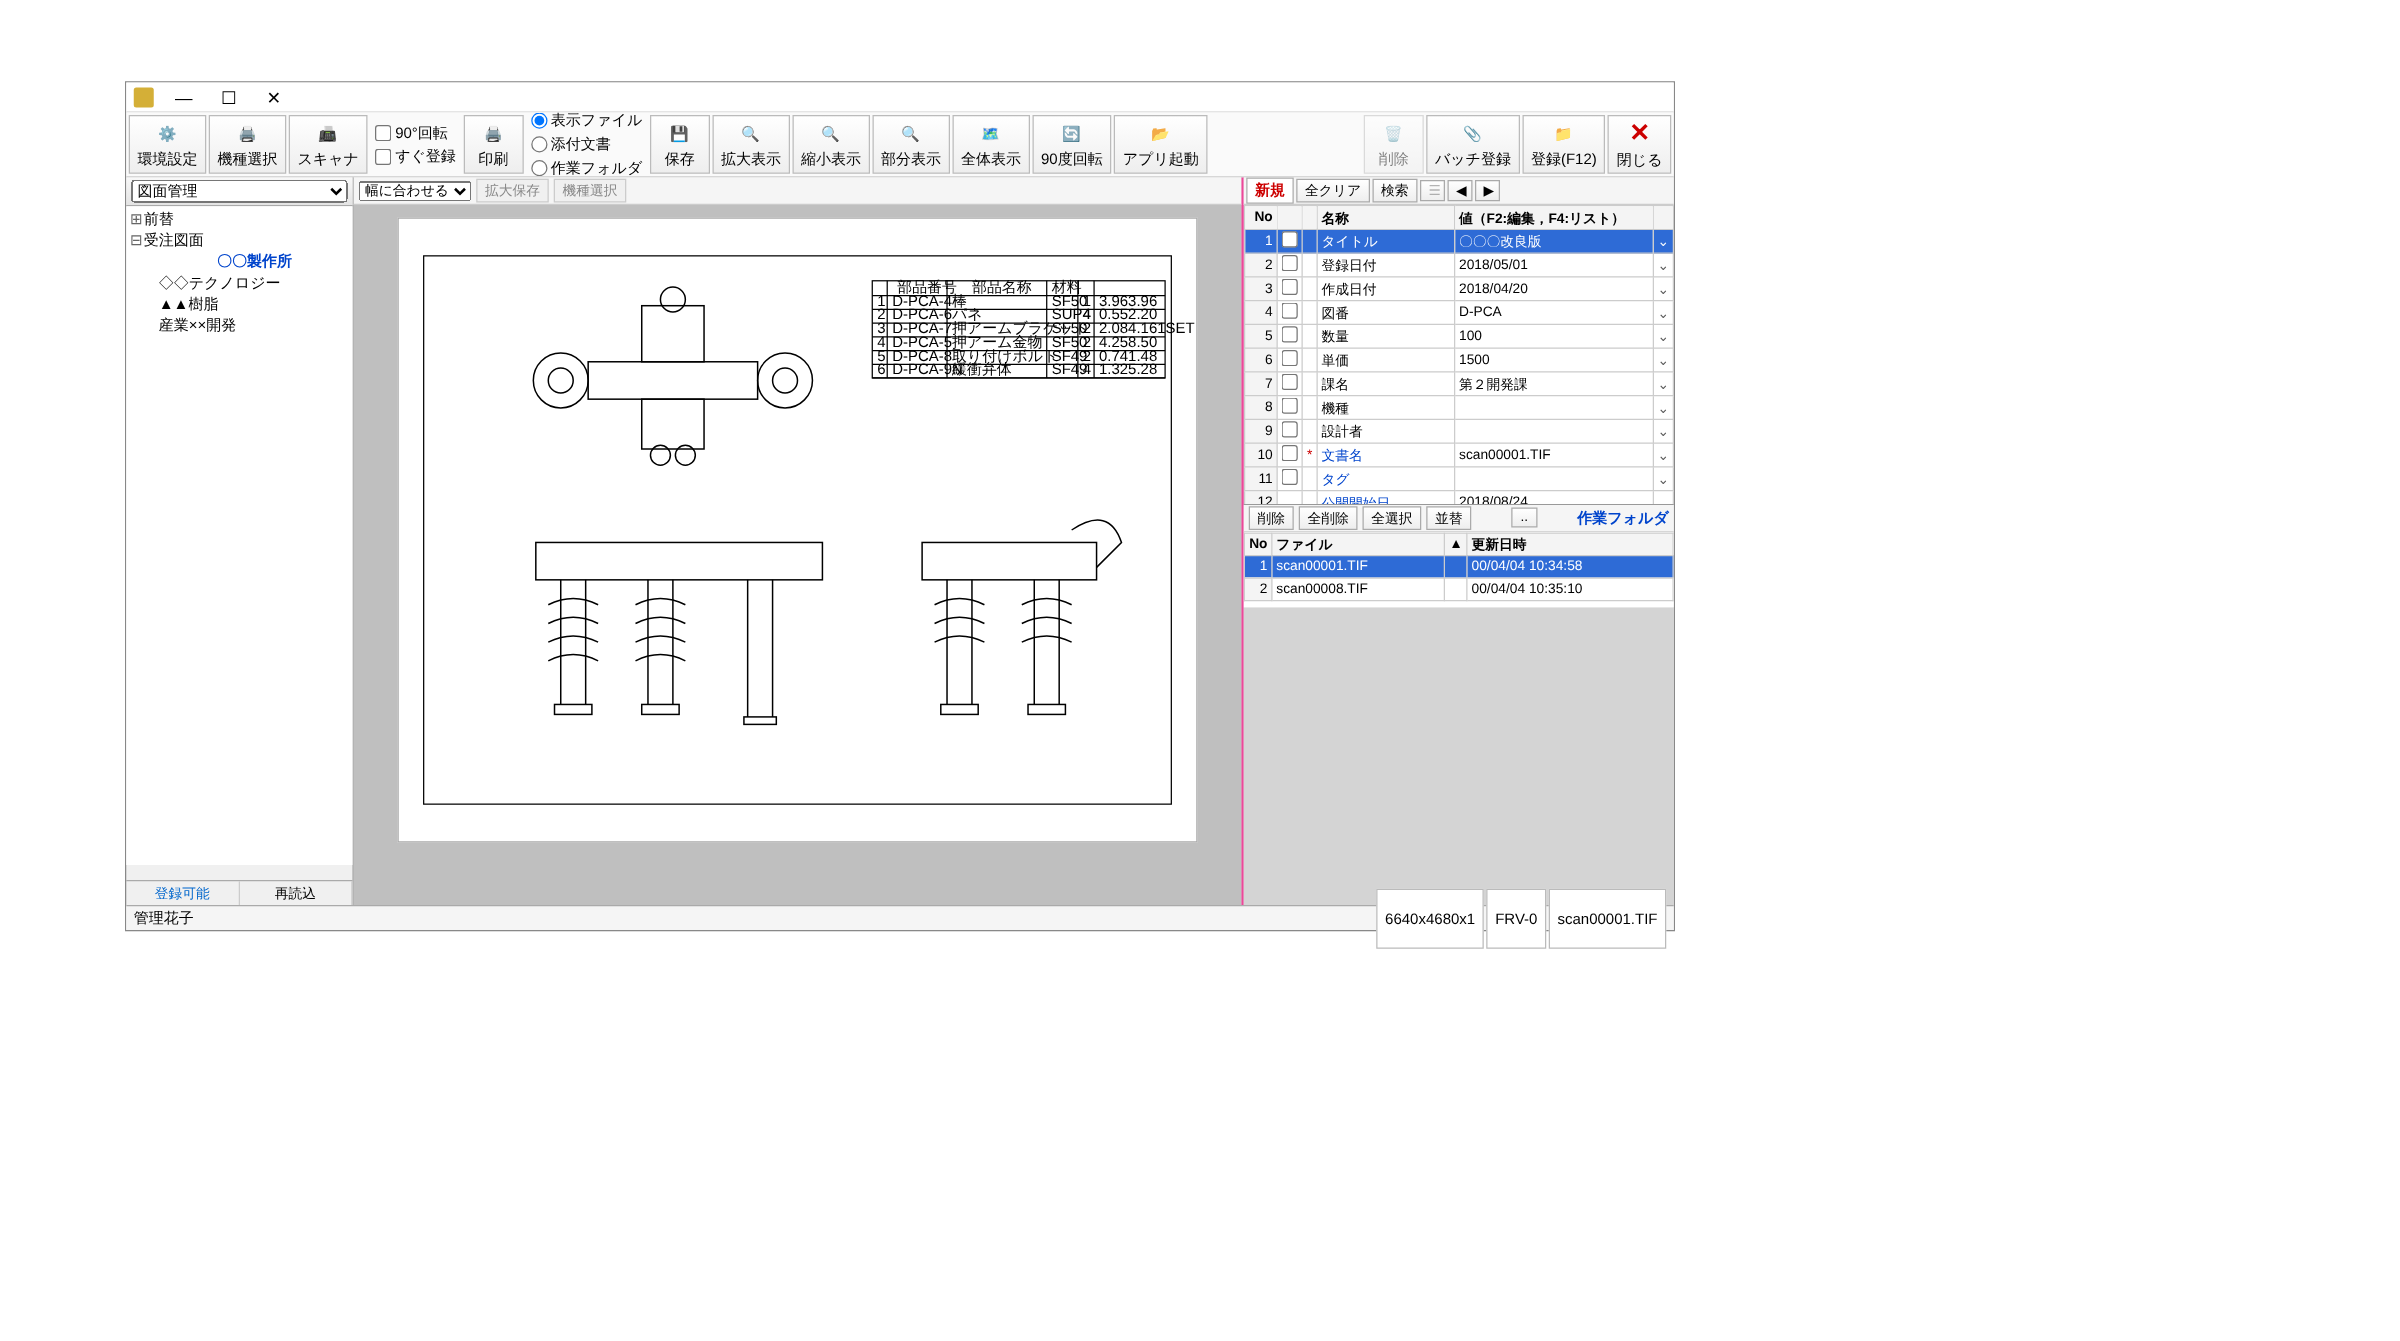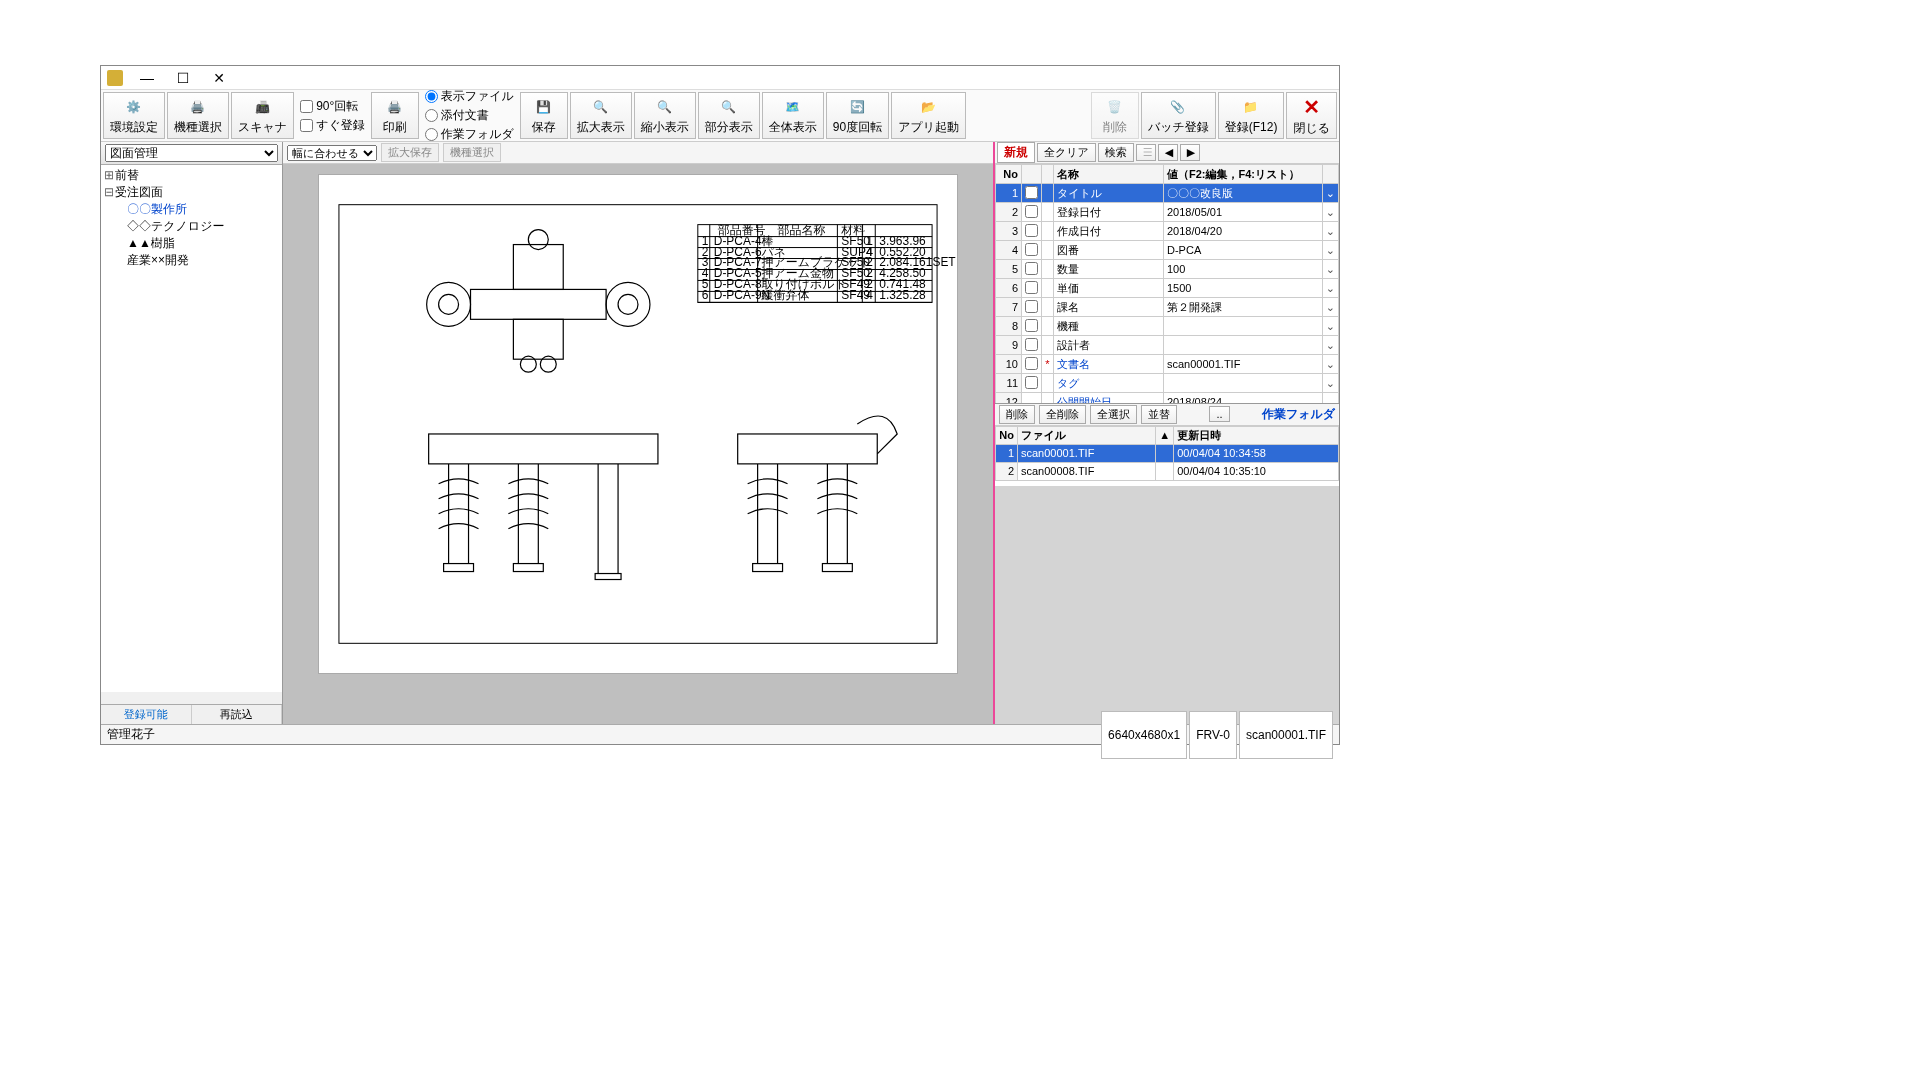--- a/index.html
+++ b/index.html
@@ -15,21 +15,21 @@
 .tgroup { display: flex; flex-direction: column; justify-content: center; padding: 0 4px; gap: 2px; font-size: 11px; }
 .tgroup label { display: flex; align-items: center; gap: 3px; white-space: nowrap; }
 .spacer { flex: 1; }
 .subbar { height: 20px; display: flex; align-items: center; padding: 0 6px; gap: 8px; font-size: 11px; border-bottom: 1px solid #ccc; background: #f5f5f5; }
 .main { flex: 1; display: flex; min-height: 0; }
 .left { width: 182px; display: flex; flex-direction: column; border-right: 1px solid #999; }
 .left .hdr { background: linear-gradient(#f8f8f8,#e4e4e4); border-bottom: 1px solid #aaa; padding: 2px 4px; display: flex; align-items: center; }
 .left .hdr select { width: 100%; font-size: 12px; }
 .tree { flex: 1; background: #fff; overflow: auto; padding: 2px; font-size: 12px; }
 .tree .nd { white-space: nowrap; line-height: 17px; }
-.tree .nd.sel { color: #0044cc; font-weight: normal; }
+.tree .nd.sel { color: #0044cc; font-weight: bold; text-align: center; }
 .tree .exp { display: inline-block; width: 12px; text-align: center; color: #666; }
 .left .ft { display: flex; border-top: 1px solid #aaa; margin-top: 12px; }
 .left .ft span { flex: 1; padding: 2px 4px; font-size: 11px; text-align: center; border-right: 1px solid #ccc; }
 .left .ft span.ok { color: #0066cc; }
 .center { flex: 1; display: flex; flex-direction: column; border-right: 2px solid #ec4899; }
 .center .ctl { height: 22px; display: flex; align-items: center; padding: 2px 4px; gap: 4px; border-bottom: 1px solid #ccc; background: #f5f5f5; }
 .center .ctl select { font-size: 11px; }
 .center .ctl button { font-size: 11px; padding: 1px 6px; color: #888; background: #f0f0f0; border: 1px solid #ccc; }
 .canvas { flex: 1; background: #bfbfbf; padding: 10px; overflow: auto; }
 .page { background: #fff; width: 640px; height: 500px; margin: 0 auto; position: relative; border: 1px solid #aaa; }

